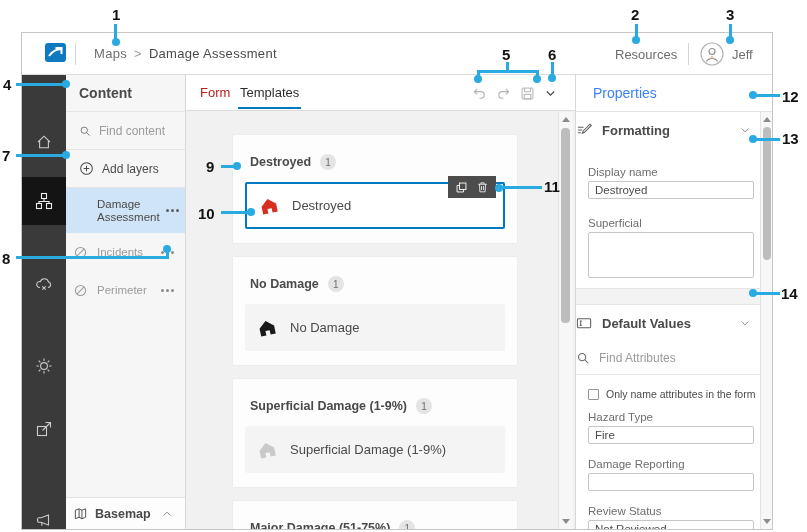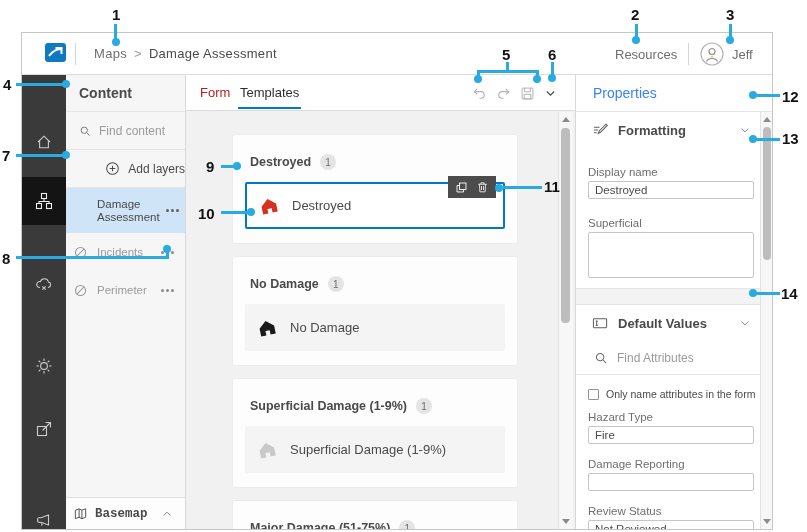--- a/index.html
+++ b/index.html
@@ -23,33 +23,33 @@
   .rail-item svg { stroke:#cbcbcb; fill:none; stroke-width:1.1; }
   .rail-item.sel svg { stroke:#ededed; }
 
   
   .cpanel { position:absolute; left:44px; top:42px; width:120px; height:454px; background:#f6f6f6; border-right:1px solid #d8d8d8; }
   .cp-head { height:37px; border-bottom:1px solid #e4e4e4; display:flex; align-items:center; padding-left:13px; font-size:14px; font-weight:bold; color:#4a4a4a; }
   .cp-row { display:flex; align-items:center; padding-left:13px; border-bottom:1px solid #e4e4e4; color:#4a4a4a; font-size:12px; }
   .cp-search { height:38px; color:#979797; }
   .cp-search input { border:0; background:transparent; outline:none; width:86px; font-size:12px; color:#6e6e6e; margin-left:8px; font-family:"Liberation Sans",sans-serif; }
   .cp-search input::placeholder { color:#9b9b9b; }
-  .cp-add { height:38px;justify-content:flex-end; } .cp-add span { margin-left:8px; }
+  .cp-add { height:38px; } .cp-add span { margin-left:8px; }
   .cp-layershead { height:30px; border-bottom:none; padding-top:4px; }
   .cp-layershead span { margin-left:8px; font-size:12px; }
   .cp-layershead .chev { margin-left:auto; margin-right:12px; }
   .layer-item { position:relative; display:flex; align-items:center; padding:0 10px 0 31px; font-size:11.5px; color:#9b9b9b; height:38px; }
   .layer-item .licon { position:absolute; left:7px; }
   .layer-sel { background:#cfe4f6; color:#4a4a4a; height:45px; line-height:13px; padding-left:31px; }
   .dots { width:14px; height:3px; margin-left:auto; position:relative; }
   .dots i { position:absolute; top:0; width:3px; height:3px; border-radius:50%; background:#5f5f5f; }
   .dots i:nth-child(1){left:0}.dots i:nth-child(2){left:5px}.dots i:nth-child(3){left:10px}
   .layer-item.dim .dots i { background:#8a8a8a; }
   .basemap { position:absolute; left:0; bottom:0; width:119px; height:32px; background:#fdfdfd; border-top:1px solid #e0e0e0; display:flex; align-items:center; padding-left:7px; font-size:12.5px; font-weight:bold; color:#4a4a4a; }
-  .basemap span { margin-left:7px;font-family:Liberation Mono, monospace; } .basemap .chev { margin-left:auto; margin-right:12px; }
+  .basemap span { margin-left:7px; } .basemap .chev { margin-left:auto; margin-right:12px; }
 
   
   .center { position:absolute; left:164px; top:42px; width:389px; height:454px; background:#f1f1f1; }
   .tabbar { position:absolute; left:0; top:0; width:389px; height:36px; background:#fff; border-bottom:1px solid #dcdcdc; }
   .tab { position:absolute; top:10px; font-size:13px; color:#b91c1c; }
   .tab.active { color:#2e2e2e; }
   .tab.active::after { content:""; position:absolute; left:-2px; right:-2px; bottom:-9px; height:2px; background:#0079c1; }
   . toolicon {}
   .tbicons { position:absolute; right:18px; top:0; height:36px; display:flex; align-items:center; gap:9px; }
   .tbicons svg { fill:none; stroke:#b3b3b3; stroke-width:1.2; }
@@ -61,29 +61,29 @@
   .badge { width:16px; height:16px; border-radius:50%; background:#e4e4e4; color:#6e6e6e; font-size:10px; display:flex; align-items:center; justify-content:center; }
   .titem { height:47px; background:#f4f4f4; border-radius:2px; display:flex; align-items:center; padding-left:13px; font-size:13px; color:#4a4a4a; gap:14px; }
   .titem.sel { background:#fff; border:2px solid #0079c1; }
   .hovertools { position:absolute; right:21px; top:41px; width:48px; height:22px; background:#4c4c4c; display:flex; align-items:center; justify-content:space-evenly; z-index:3; }
   .hovertools svg { fill:none; stroke:#fff; stroke-width:1.1; }
   .card4 { margin-bottom:0; height:40px; overflow:hidden; }
 
   
   .rpanel { position:absolute; left:553px; top:42px; width:197px; height:454px; background:#fff; border-left:1px solid #d8d8d8; }
   .rp-head { height:37px; border-bottom:1px solid #e4e4e4; display:flex; align-items:center; padding-left:17px; font-size:14px; font-weight:normal; color:#3b82f6; }
-  .sect-head { display:flex; align-items:center; padding-left:16px; height:36px; }
+  .sect-head { display:flex; align-items:center; height:36px; }
   .sect-head svg { fill:none; stroke:#5f5f5f; stroke-width:1.1; }
   .sect-title { margin-left:9px; font-size:13px; font-weight:bold; color:#4a4a4a; }
   .sect-head .chev { margin-left:auto; margin-right:21px; }
   .flabel { margin:18px 0 3px 12px; font-size:11.5px; color:#6e6e6e; }
   .finput { display:block; margin-left:12px; width:166px; height:18px; border:1px solid #c6c6c6; border-radius:2px; font-size:11.5px; color:#4a4a4a; padding:0 6px; font-family:"Liberation Sans",sans-serif; background:#fff; outline:none; }
   textarea.finput { height:46px; resize:none; }
   .sepband { height:17px; background:#f3f3f3; border-top:1px solid #e5e5e5; border-bottom:1px solid #e5e5e5; margin-top:10px; }
-  .rp-search { display:flex; align-items:center; height:34px; padding-left:18px; border-bottom:1px solid #e4e4e4; }
+  .rp-search { display:flex; align-items:center; height:34px; border-bottom:1px solid #e4e4e4; }
   .rp-search input { border:0; outline:none; width:120px; margin-left:9px; font-size:12px; color:#6e6e6e; font-family:"Liberation Sans",sans-serif; }
   .rp-search input::placeholder { color:#9b9b9b; }
   .chkrow { display:flex; align-items:center; margin:13px 0 2px 12px; }
   .chk { width:11px; height:11px; border:1px solid #949494; border-radius:1px; background:#fff; }
   .chklabel { margin-left:7px; font-size:10.5px; color:#4a4a4a; }
 
   
   .sbar { position:absolute; background:#f7f7f7; border-left:1px solid #e2e2e2; }
   .sthumb { position:absolute; left:2px; width:9px; background:#bdbdbd; border-radius:4px; }
   .sarrow { position:absolute; left:3px; width:0; height:0; border-left:4px solid transparent; border-right:4px solid transparent; }

